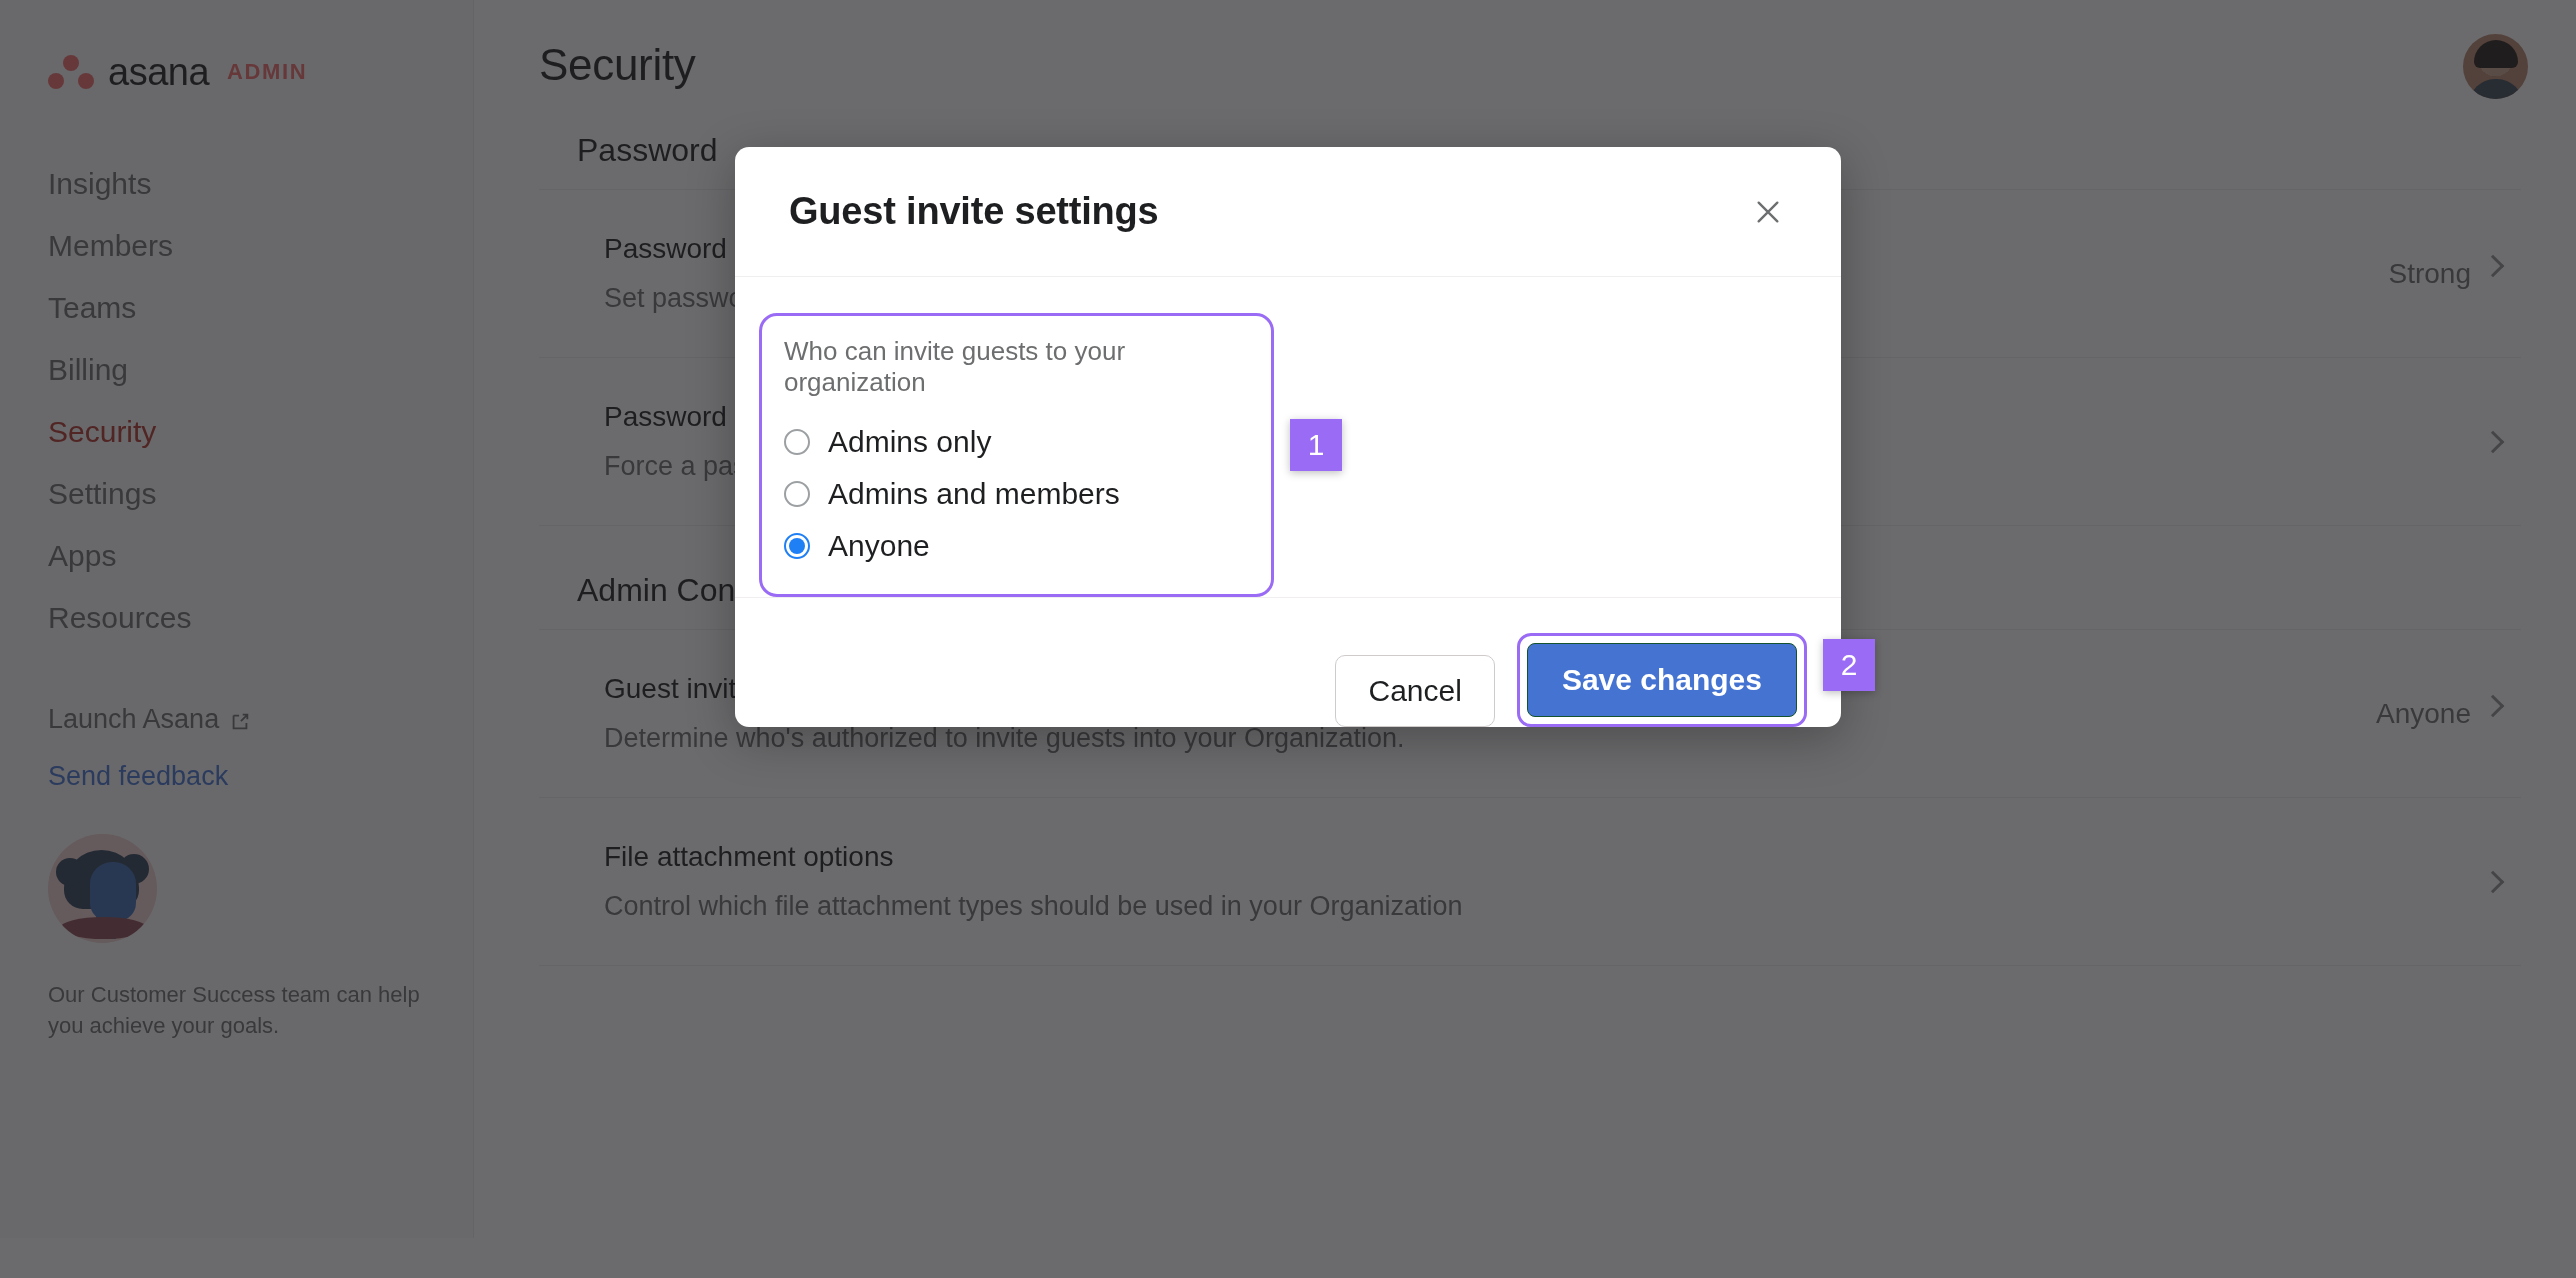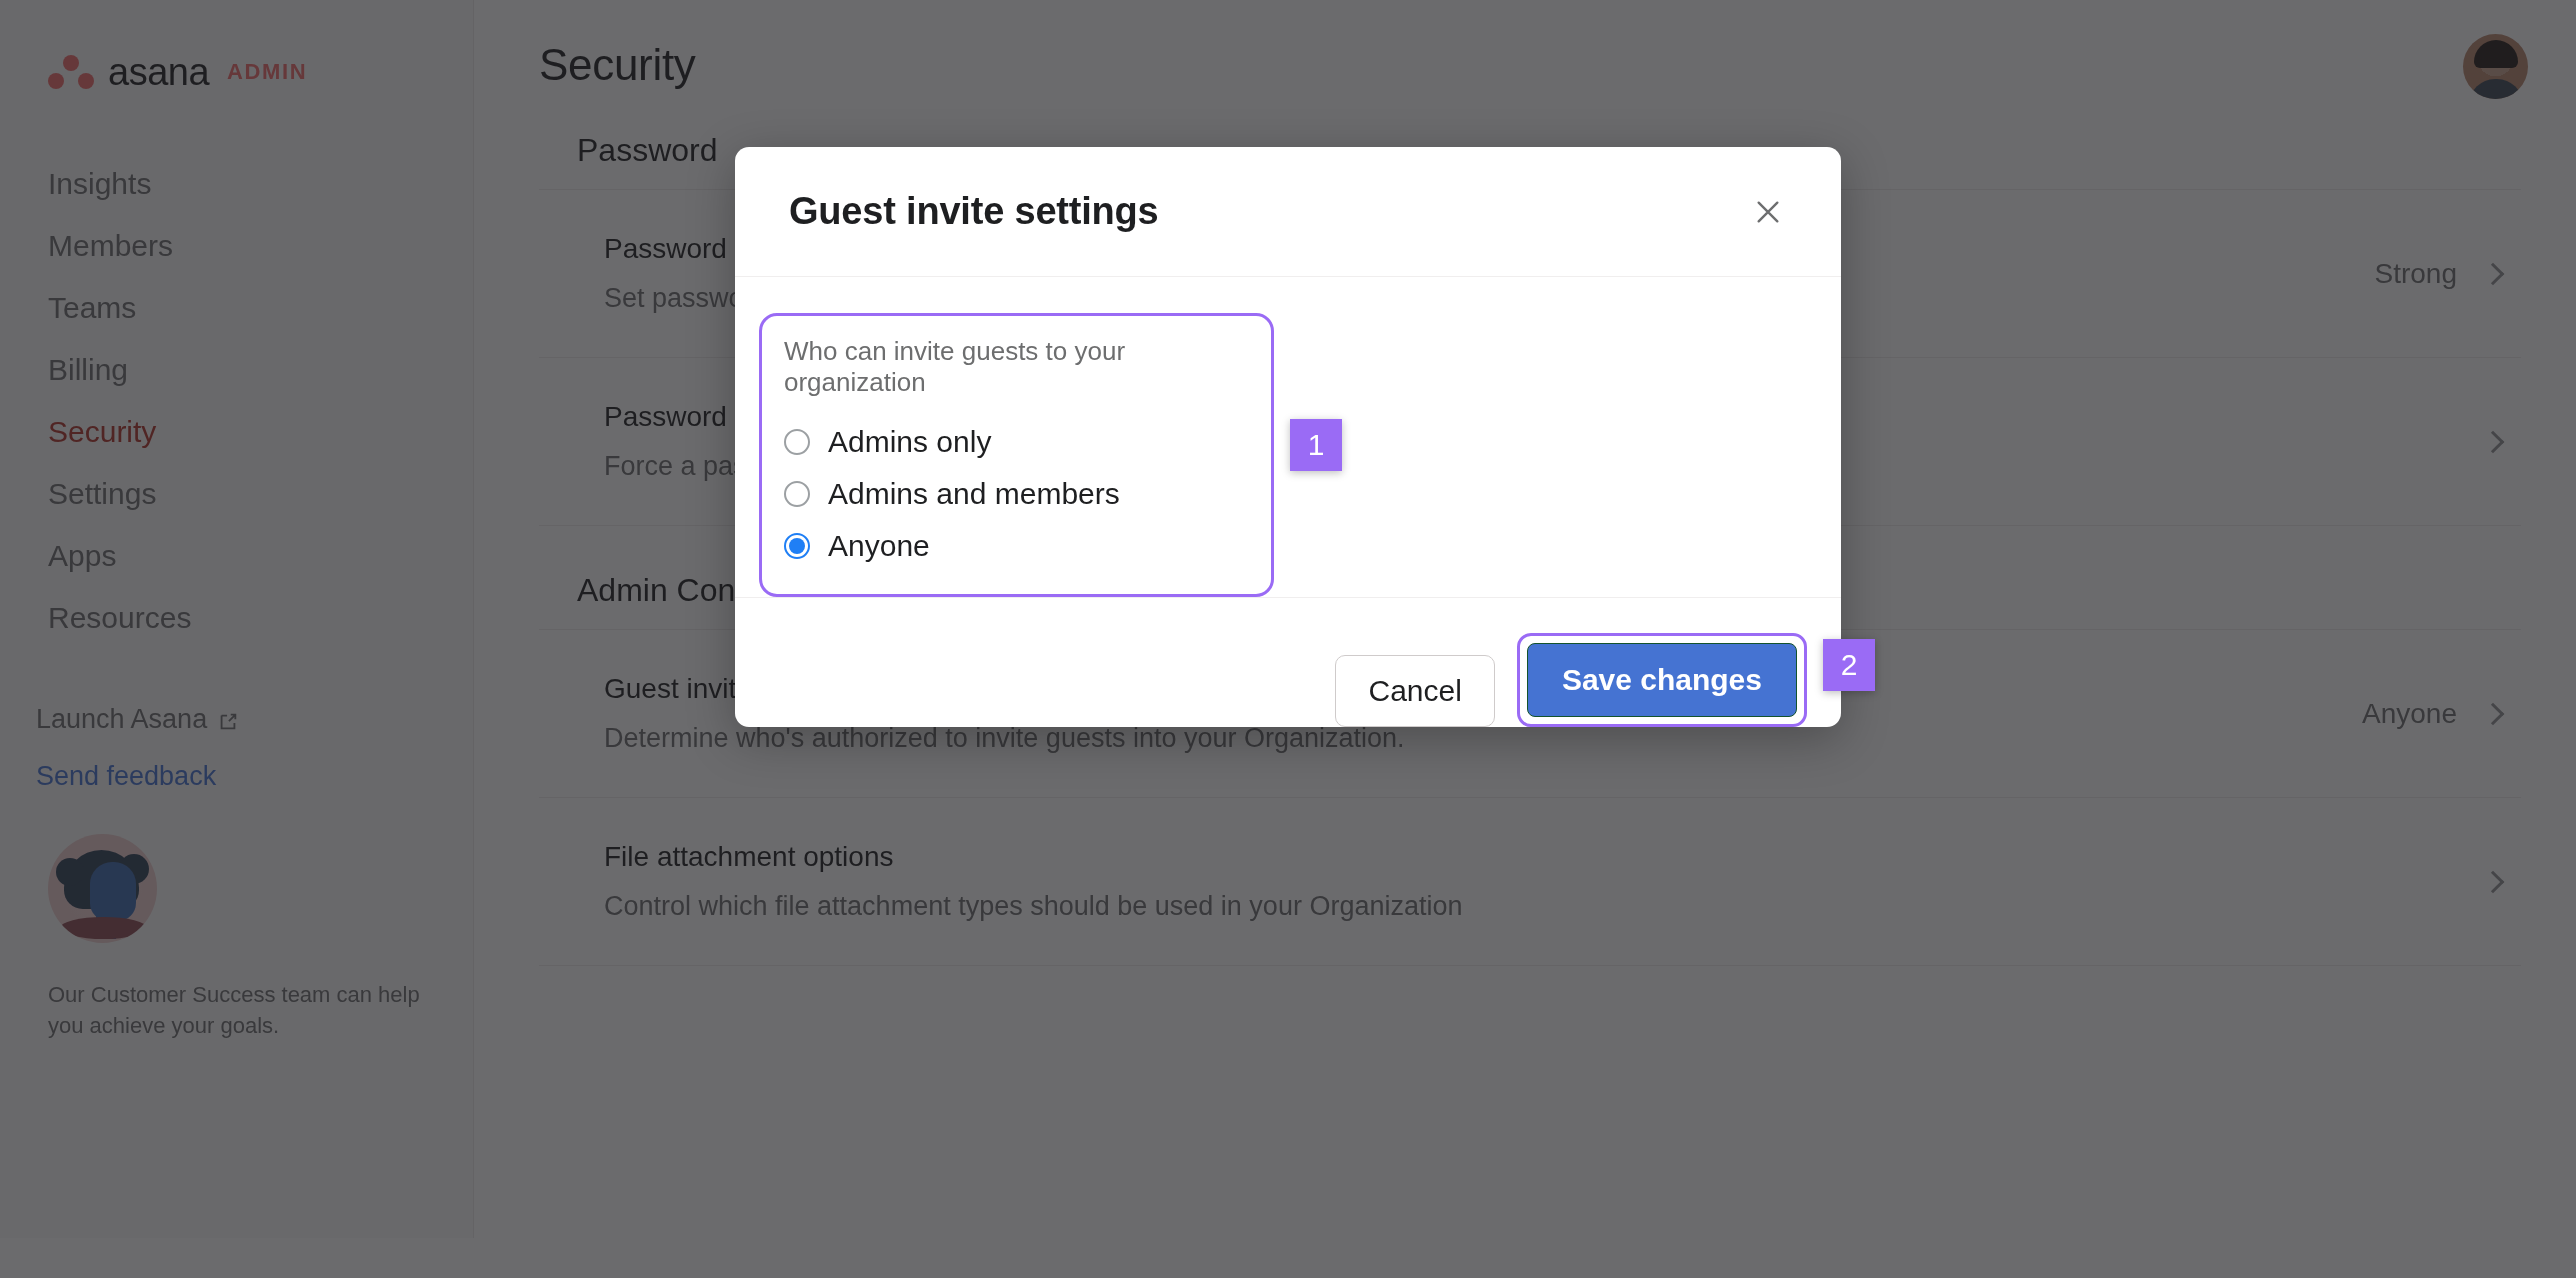--- a/index.html
+++ b/index.html
@@ -32,21 +32,21 @@
   .logo-word { font-size: 38px; color:#1e1f21; letter-spacing:-0.5px; font-weight:400; }
   .logo-admin { font-size: 22px; color:#f06a6a; letter-spacing: 1.6px; font-weight:600; margin-left:4px; }
 
   .nav { margin-top: 61px; display:flex; flex-direction:column; }
   .nav a {
     display:block; font-size: 30px; color:#6d6e6f; text-decoration:none;
     padding: 16px 0 16px 48px; line-height: 1.0;
   }
   .nav a.active { color:#b0342b; }
 
-  .sb-links { margin-top: 55px; display:flex; flex-direction:column; gap: 26px; padding-left: 36px;}
+  .sb-links { margin-top: 55px; display:flex; flex-direction:column; gap: 26px; padding-left: 48px;}
   .sb-links .lk { font-size: 27px; color:#6d6e6f; text-decoration:none; display:inline-flex; align-items:center; gap:10px;}
   .sb-links .lk.blue { color:#4573d2; }
   .ext-icon { display:inline-block; width:22px; height:22px; }
 
   .cs-block { padding-left: 48px; margin-top: 42px; }
   .cs-avatar {
     width: 109px; height:109px; border-radius:50%;
     background: radial-gradient(circle at 50% 50%, #f2d4d4 0%, #eccccc 70%, #e8c6c6 100%);
     position: relative; overflow:hidden;
   }
@@ -70,21 +70,21 @@
     padding: 34px 20px 34px 65px; border-bottom: 1px solid #edeae9;
     min-height: 168px;
   }
   .row:last-child { border-bottom: 1px solid #edeae9; }
   .row-l { min-width:0; }
   .row-title { font-size: 28px; color:#1e1f21; display:flex; align-items:center; gap:10px; }
   .q-icon { display:inline-block; width:24px;height:24px;border:2px solid #8f9194; border-radius:50%;
             font-size:16px; line-height:20px; text-align:center; color:#8f9194; font-weight:600; }
   .row-desc { font-size: 27px; color:#6d6e6f; margin-top: 18px; }
   .row-desc .lnk { color:#4573d2; }
-  .row-r { display:flex; align-items:center; gap: 28px; flex: 0 0 auto; padding-left: 30px;}
+  .row-r { display:flex; align-items:flex-start; gap: 14px; flex: 0 0 auto; padding-left: 30px;}
   .row-val { font-size: 28px; color:#6d6e6f; white-space:nowrap; }
   .chev { width:16px; height:16px; border-right:3px solid #8f9194; border-top:3px solid #8f9194; transform: rotate(45deg); }
 
   .topbar-avatar {
     position:absolute; right: 48px; top: 34px; width: 65px; height: 65px; border-radius:50%;
     background: radial-gradient(circle at 50% 38%, #c9a38f 0 34%, #b9866d 34% 100%);
     overflow:hidden;
   }
   .topbar-avatar .ta-hair { position:absolute; left:11px; top:6px; width:44px; height:28px; border-radius: 22px 22px 6px 6px; background:#231b18; }
   .topbar-avatar .ta-body { position:absolute; left:6px; bottom:-10px; width:54px; height:30px; border-radius: 26px 26px 0 0; background:#3c4856; }

